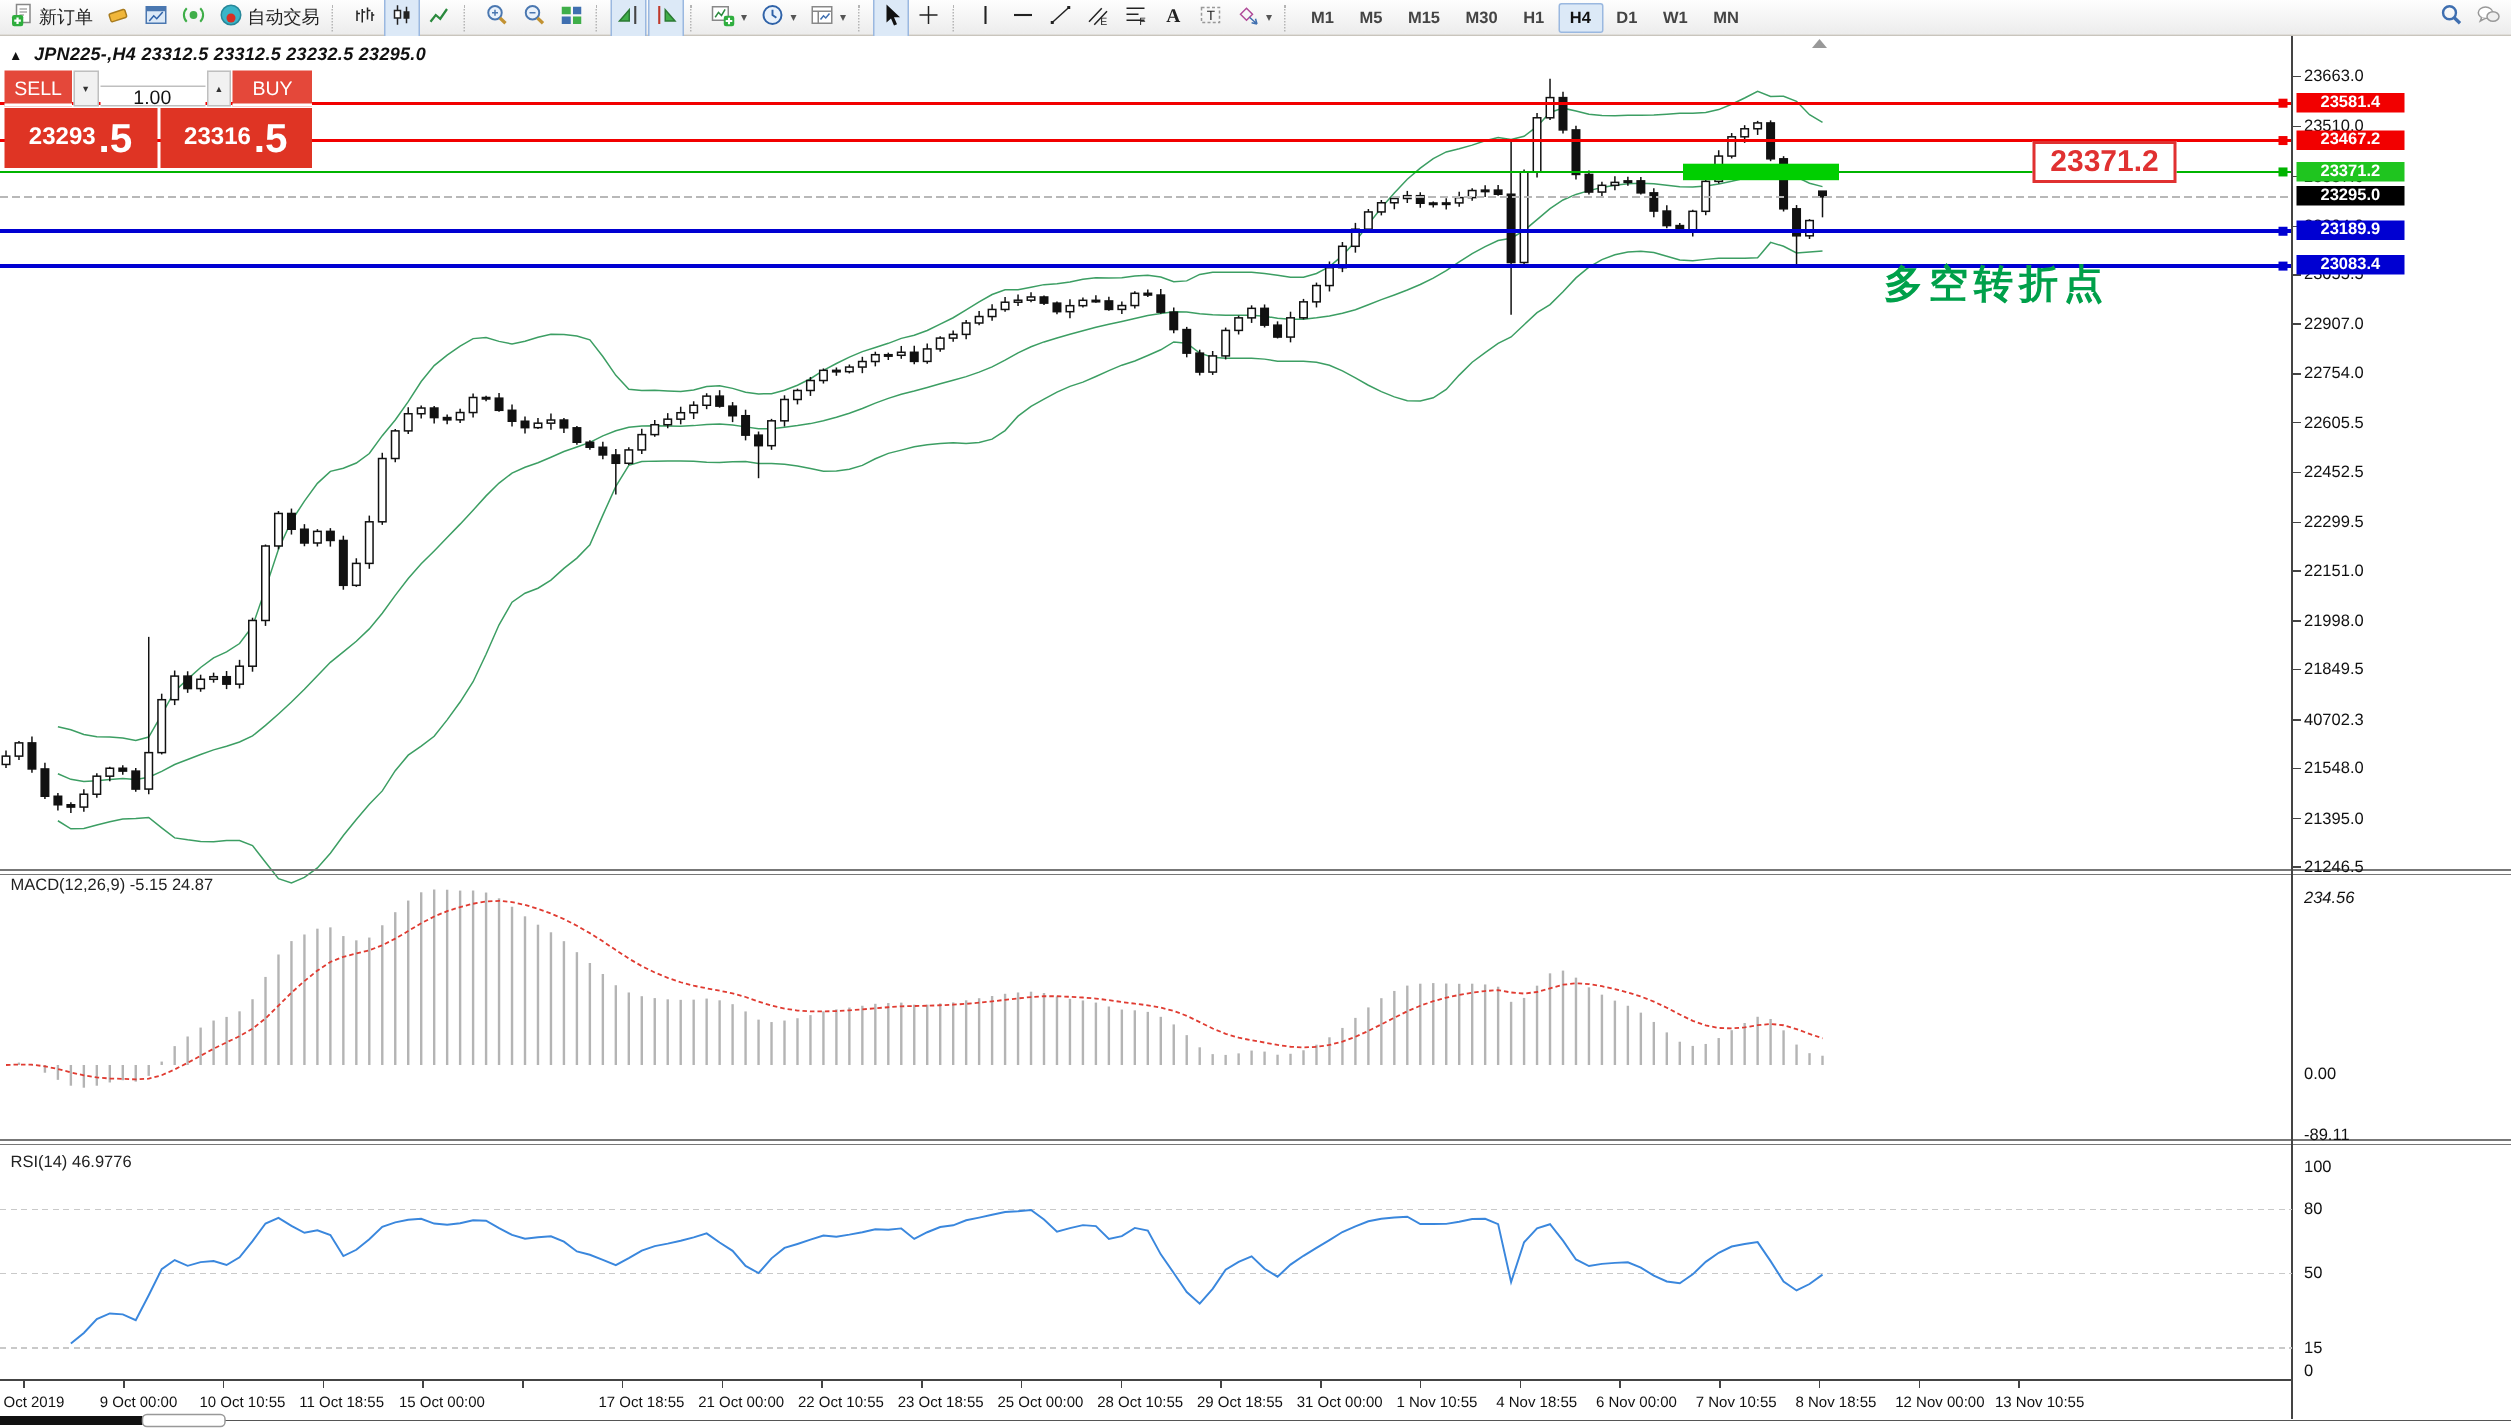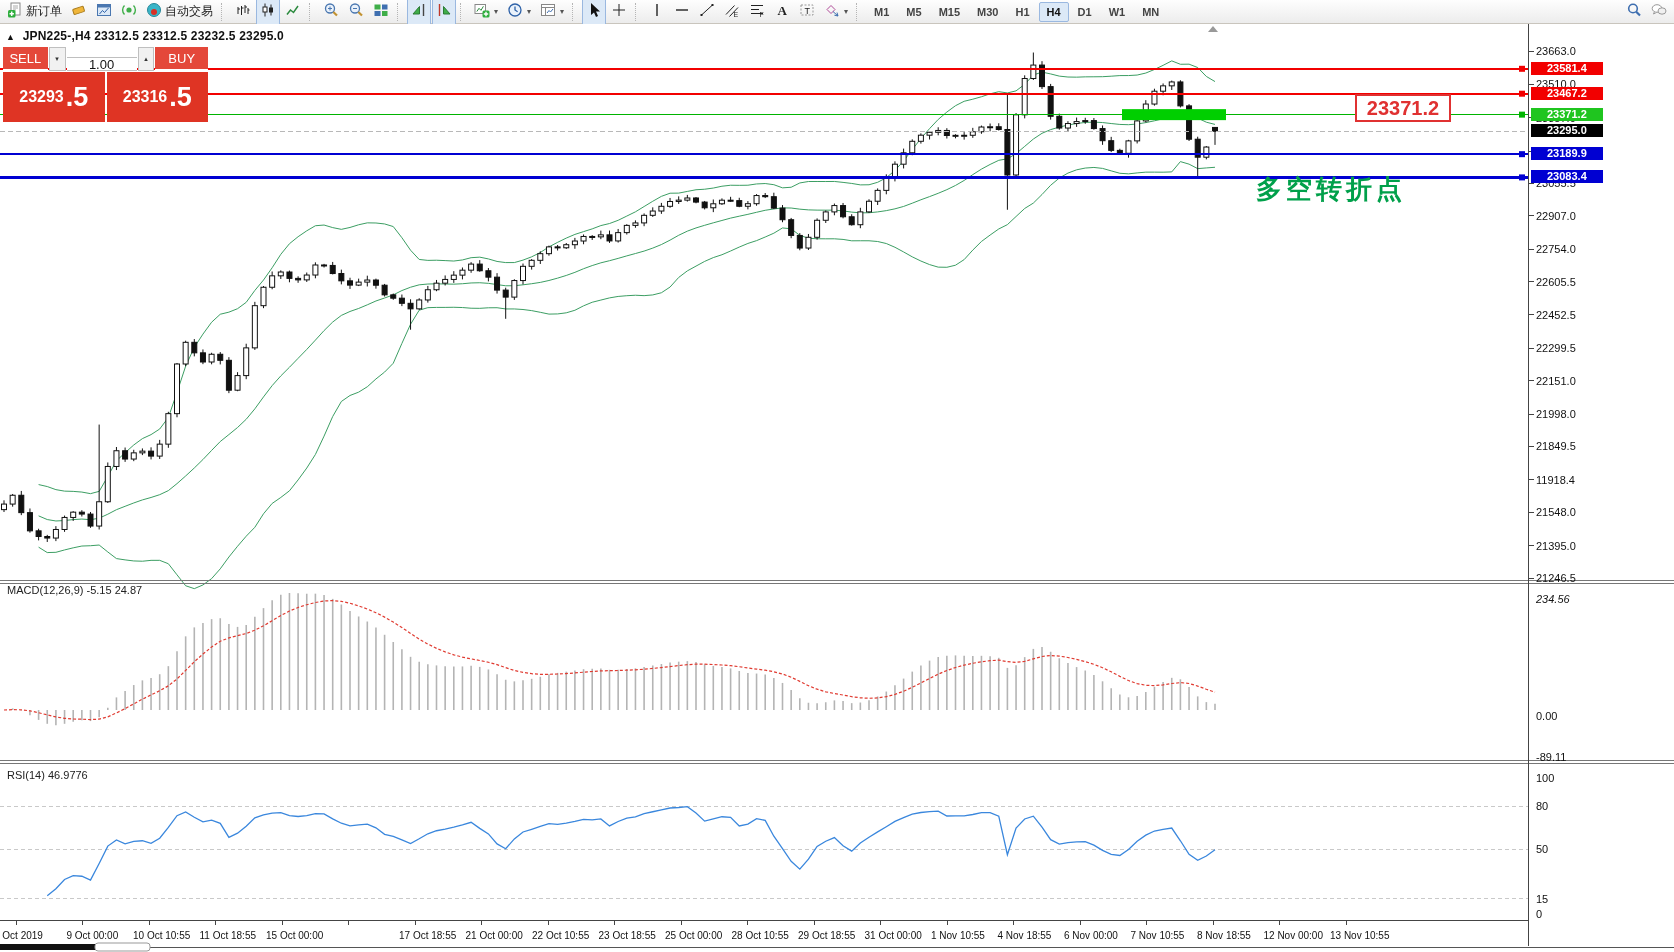--- a/index.html
+++ b/index.html
@@ -13,30 +13,30 @@
   .tb-lbl{font-size:12px;white-space:nowrap;}
   .tb-drop{font-size:8px;color:#555;margin-left:1px;}
   .tb-sep{width:4px;height:18px;border-left:1px dotted #b5b5b5;margin:0 4px 0 3px;}
   .tb-tf{height:20px;padding:0 7px;font-size:11px;font-weight:bold;color:#444;border:1px solid transparent;border-radius:2px;background:transparent;}
   .tb-tf.active{border-color:#9ab8e0;background:#dce9f7;color:#111;}
   .tb-spacer{flex:1;}
   
   #chart-area{position:absolute;top:24px;left:0;width:1674px;height:928px;background:#fff;}
   #chart-svg{position:absolute;top:0;left:0;}
   .layer{position:absolute;inset:0;pointer-events:none;}
-  #chart-title{position:absolute;top:5px;left:6px;font-size:12px;font-weight:bold;color:#111;letter-spacing:.2px;}
+  #chart-title{position:absolute;top:5px;left:6px;font-size:12px;font-weight:bold;color:#111;letter-spacing:.2px;font-style:italic;}
   #chart-title .tri{font-size:9px;margin-right:4px;}
   
   #trade-panel{position:absolute;top:23px;left:3px;width:205px;}
   .tp-row1{display:flex;height:24px;gap:1px;}
   .tp-sell,.tp-buy{background:#e4483a;color:#fff;font-size:13px;border:none;border-bottom:2px solid #fff;cursor:default;}
   .tp-sell{width:45px;}.tp-buy{width:53px;}
   .tp-dn,.tp-up{width:17px;background:#f1f1f1;border:1px solid #bfbfbf;font-size:7px;color:#333;padding:0;}
   .tp-vol{width:66px;border:1px solid #bfbfbf;border-left:none;border-right:none;text-align:center;font-size:13px;color:#111;margin-top:10px;}
-  .tp-prices{display:flex;gap:2px;height:50px;margin-top:1px;}
+  .tp-prices{display:flex;gap:2px;height:40px;margin-top:1px;}
   .tp-price{flex:1;background:#df3424;color:#fff;display:flex;align-items:center;justify-content:center;font-weight:bold;}
   .tp-price .main{font-size:16px;}
   .tp-price .big{font-size:27px;margin-left:2px;}
   
   #price-callout{position:absolute;left:1355px;top:70px;width:92px;height:24px;border:2px solid #e03131;background:#fff;
     color:#e03131;font-size:20px;font-weight:bold;display:flex;align-items:center;justify-content:center;}
   #cn-note{position:absolute;left:1256px;top:148px;font-size:26px;font-weight:bold;color:#00a04a;letter-spacing:4px;white-space:nowrap;}
   
   .ind-label{position:absolute;left:7px;font-size:11px;color:#222;}
   #macd-label{top:560px;}
@@ -789,21 +789,21 @@
         <span class="px-tick" style="top: 121.101px;">23204.0</span>
         <span class="px-tick" style="top: 153.486px;">23055.5</span>
         <span class="px-tick" style="top: 185.872px;">22907.0</span>
         <span class="px-tick" style="top: 219.238px;">22754.0</span>
         <span class="px-tick" style="top: 251.624px;">22605.5</span>
         <span class="px-tick" style="top: 284.991px;">22452.5</span>
         <span class="px-tick" style="top: 318.358px;">22299.5</span>
         <span class="px-tick" style="top: 350.743px;">22151.0</span>
         <span class="px-tick" style="top: 384.11px;">21998.0</span>
         <span class="px-tick" style="top: 416.495px;">21849.5</span>
-        <span class="px-tick" style="top: 449.862px;">11918.4</span>
+        <span class="px-tick" style="top: 449.862px;">40702.3</span>
         <span class="px-tick" style="top: 482.248px;">21548.0</span>
         <span class="px-tick" style="top: 515.615px;">21395.0</span>
         <span class="px-tick" style="top: 548px;">21246.5</span>
         <span class="s-label" style="top: 569px; font-style: italic;">234.56</span>
         <span class="s-label" style="top: 686px;">0.00</span>
         <span class="s-label" style="top: 727px;">-89.11</span>
         <span class="s-label" style="top: 748px;">100</span>
         <span class="s-label" style="top: 776px;">80</span>
         <span class="s-label" style="top: 819px;">50</span>
         <span class="s-label" style="top: 869px;">15</span>

